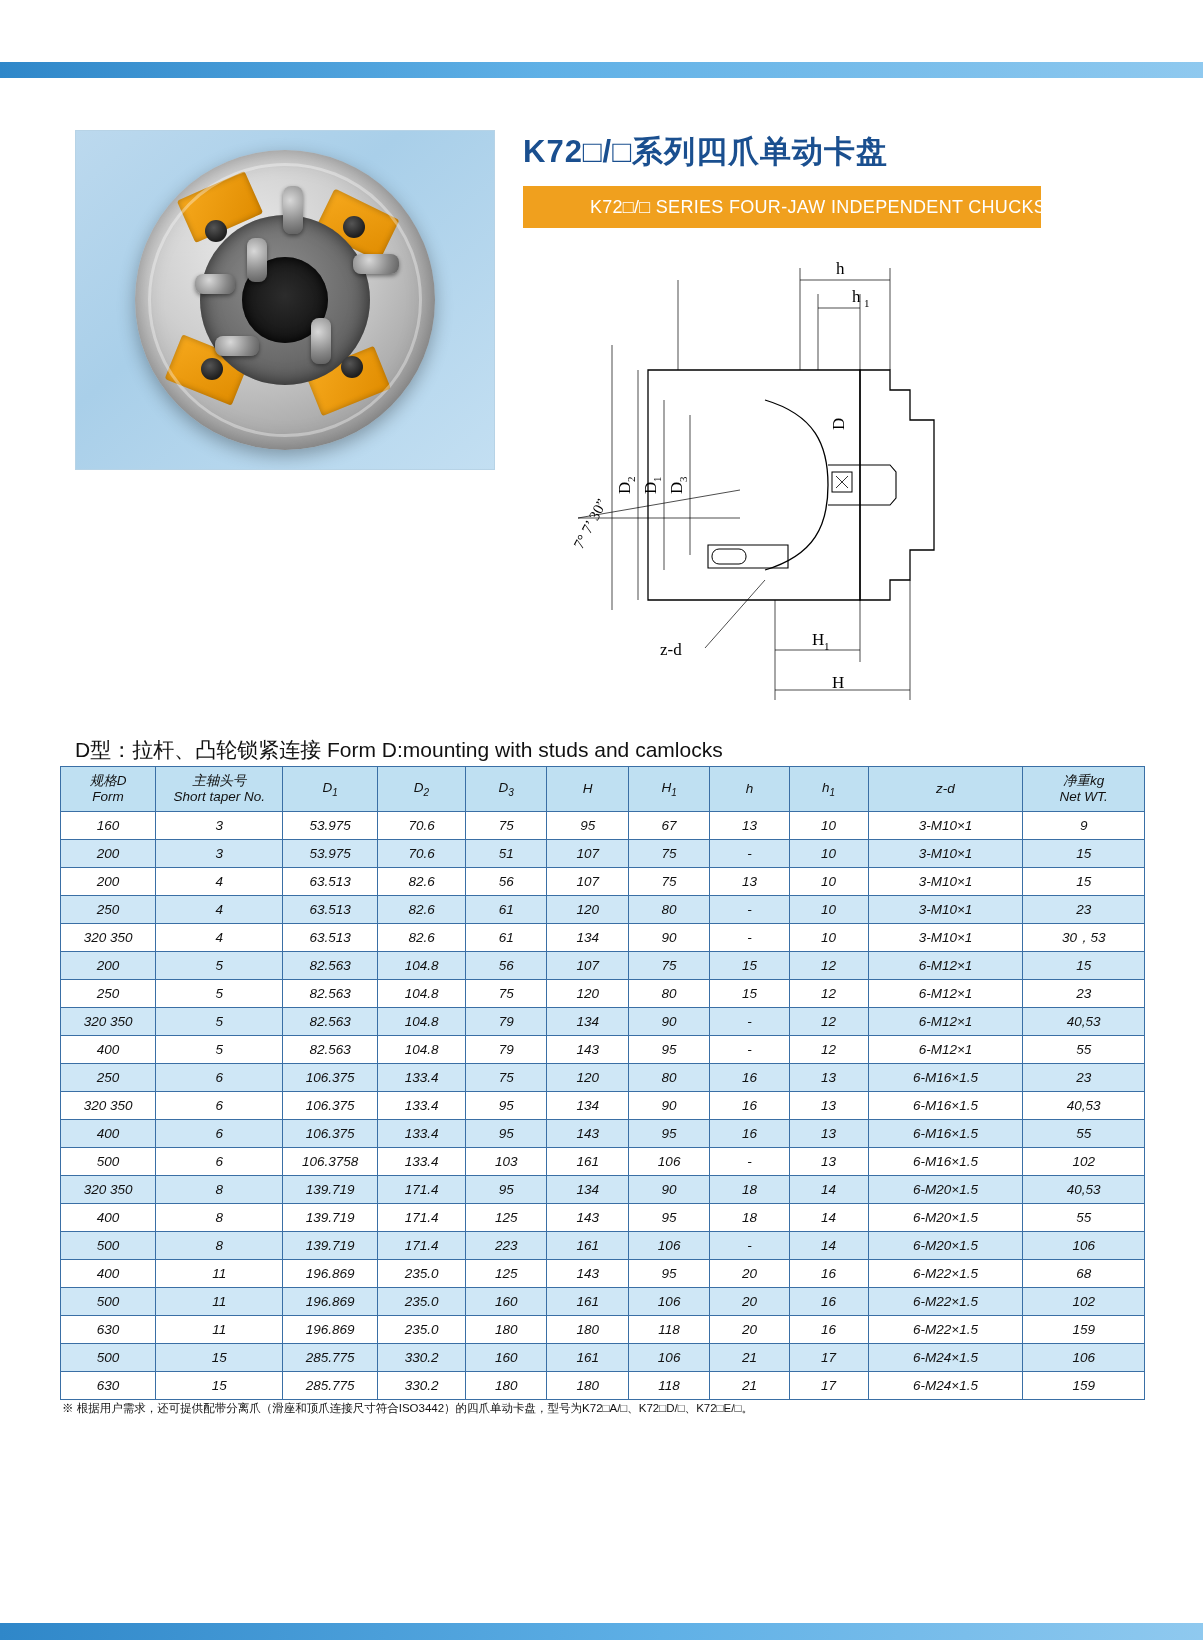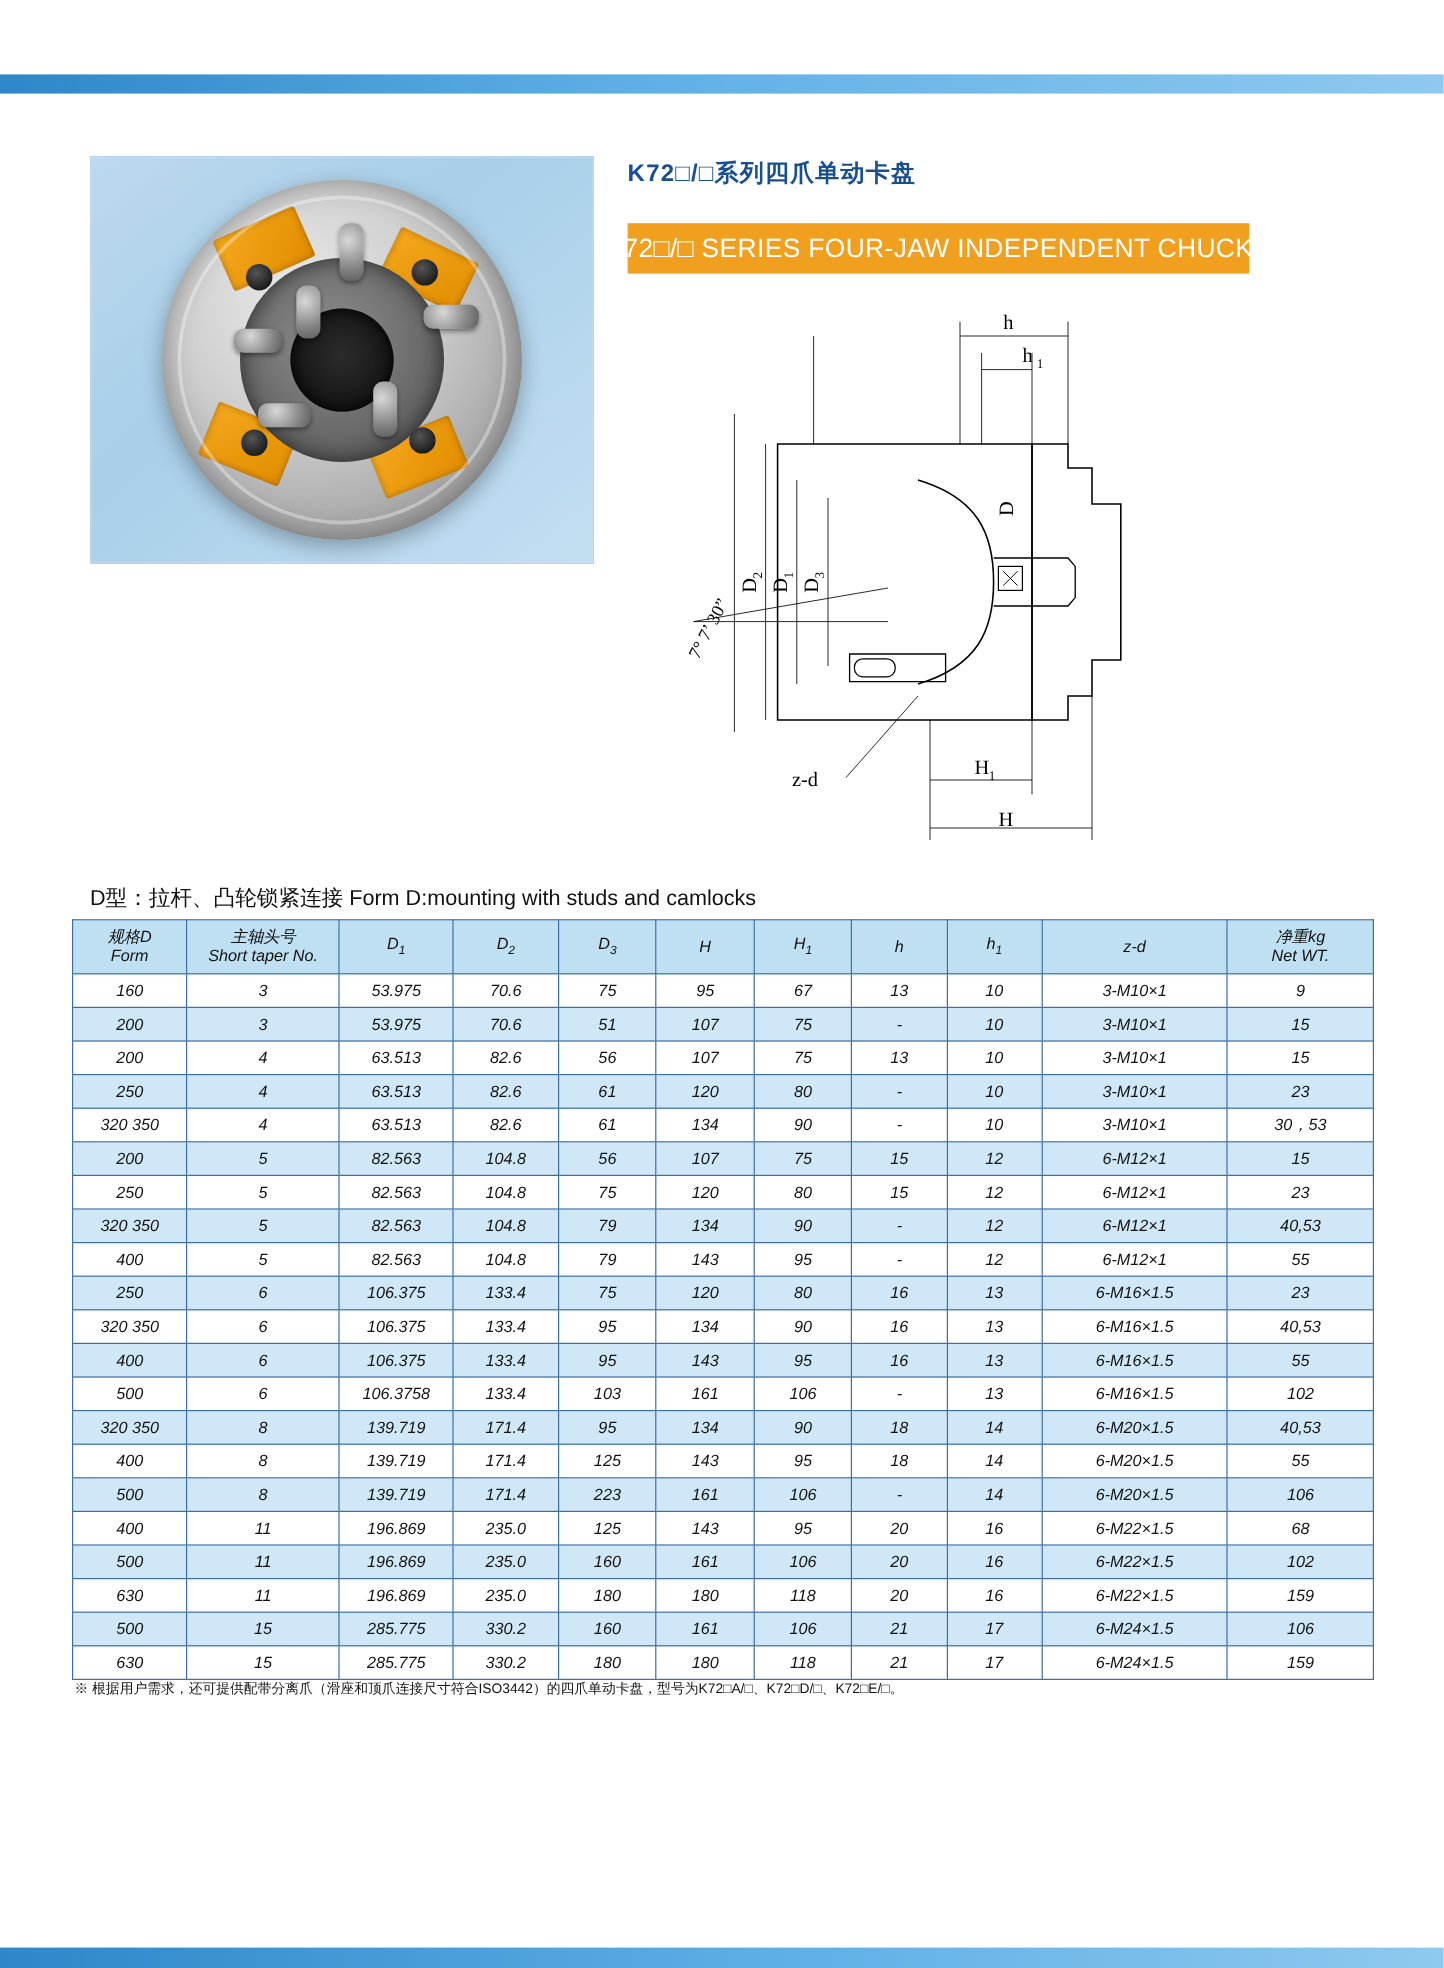--- a/index.html
+++ b/index.html
@@ -46,35 +46,35 @@
   }
   .jaw{position:absolute;background:linear-gradient(135deg,#f6a81c,#e08c00);box-shadow:inset 0 0 6px rgba(0,0,0,.3);}
   .jaw.j1{left:48px;top:34px;width:74px;height:46px;transform:rotate(-24deg);border-radius:3px;}
   .jaw.j2{left:186px;top:52px;width:72px;height:46px;transform:rotate(26deg);border-radius:3px;}
   .jaw.j3{left:36px;top:196px;width:72px;height:48px;transform:rotate(22deg);border-radius:3px;}
   .jaw.j4{left:176px;top:208px;width:74px;height:46px;transform:rotate(-22deg);border-radius:3px;}
   .pin{position:absolute;border-radius:50%;background:radial-gradient(circle at 35% 30%,#d8d8d8,#8a8a8a 60%,#5e5e5e 100%);box-shadow:0 2px 4px rgba(0,0,0,.45);}
   .bolt{position:absolute;border-radius:50%;background:radial-gradient(circle at 40% 35%,#555,#1e1e1e 70%);}
   .title-cn{
     position:absolute;left:523px;top:131px;
-    font-size:20px;font-weight:bold;color:#1a4f8f;letter-spacing:1px;
+    font-size:31px;font-weight:bold;color:#1a4f8f;letter-spacing:1px;
     white-space:nowrap;
   }
   .title-band{
     position:absolute;left:523px;top:186px;width:518px;height:42px;
     background:#f0a01e;
   }
   .title-en{
     position:absolute;left:0;top:0;width:518px;height:42px;
     display:flex;align-items:center;justify-content:center;
-    font-size:22px;color:#ffffff;letter-spacing:.3px;white-space:nowrap;
+    font-size:18px;color:#ffffff;letter-spacing:.3px;white-space:nowrap;padding-left:36px;
   }
   .drawing{position:absolute;left:560px;top:250px;width:620px;height:480px;}
   .form-label{
-    position:absolute;left:75px;top:736px;font-size:18px;color:#111;white-space:nowrap;
+    position:absolute;left:75px;top:736px;font-size:21px;color:#111;white-space:nowrap;
   }
   table.spec{
     position:absolute;left:60px;top:766px;width:1085px;
     border-collapse:collapse;
     font-size:13.5px;
     font-style:italic;
   }
   table.spec th,table.spec td{
     border:1px solid #3a6fa5;
     text-align:center;

